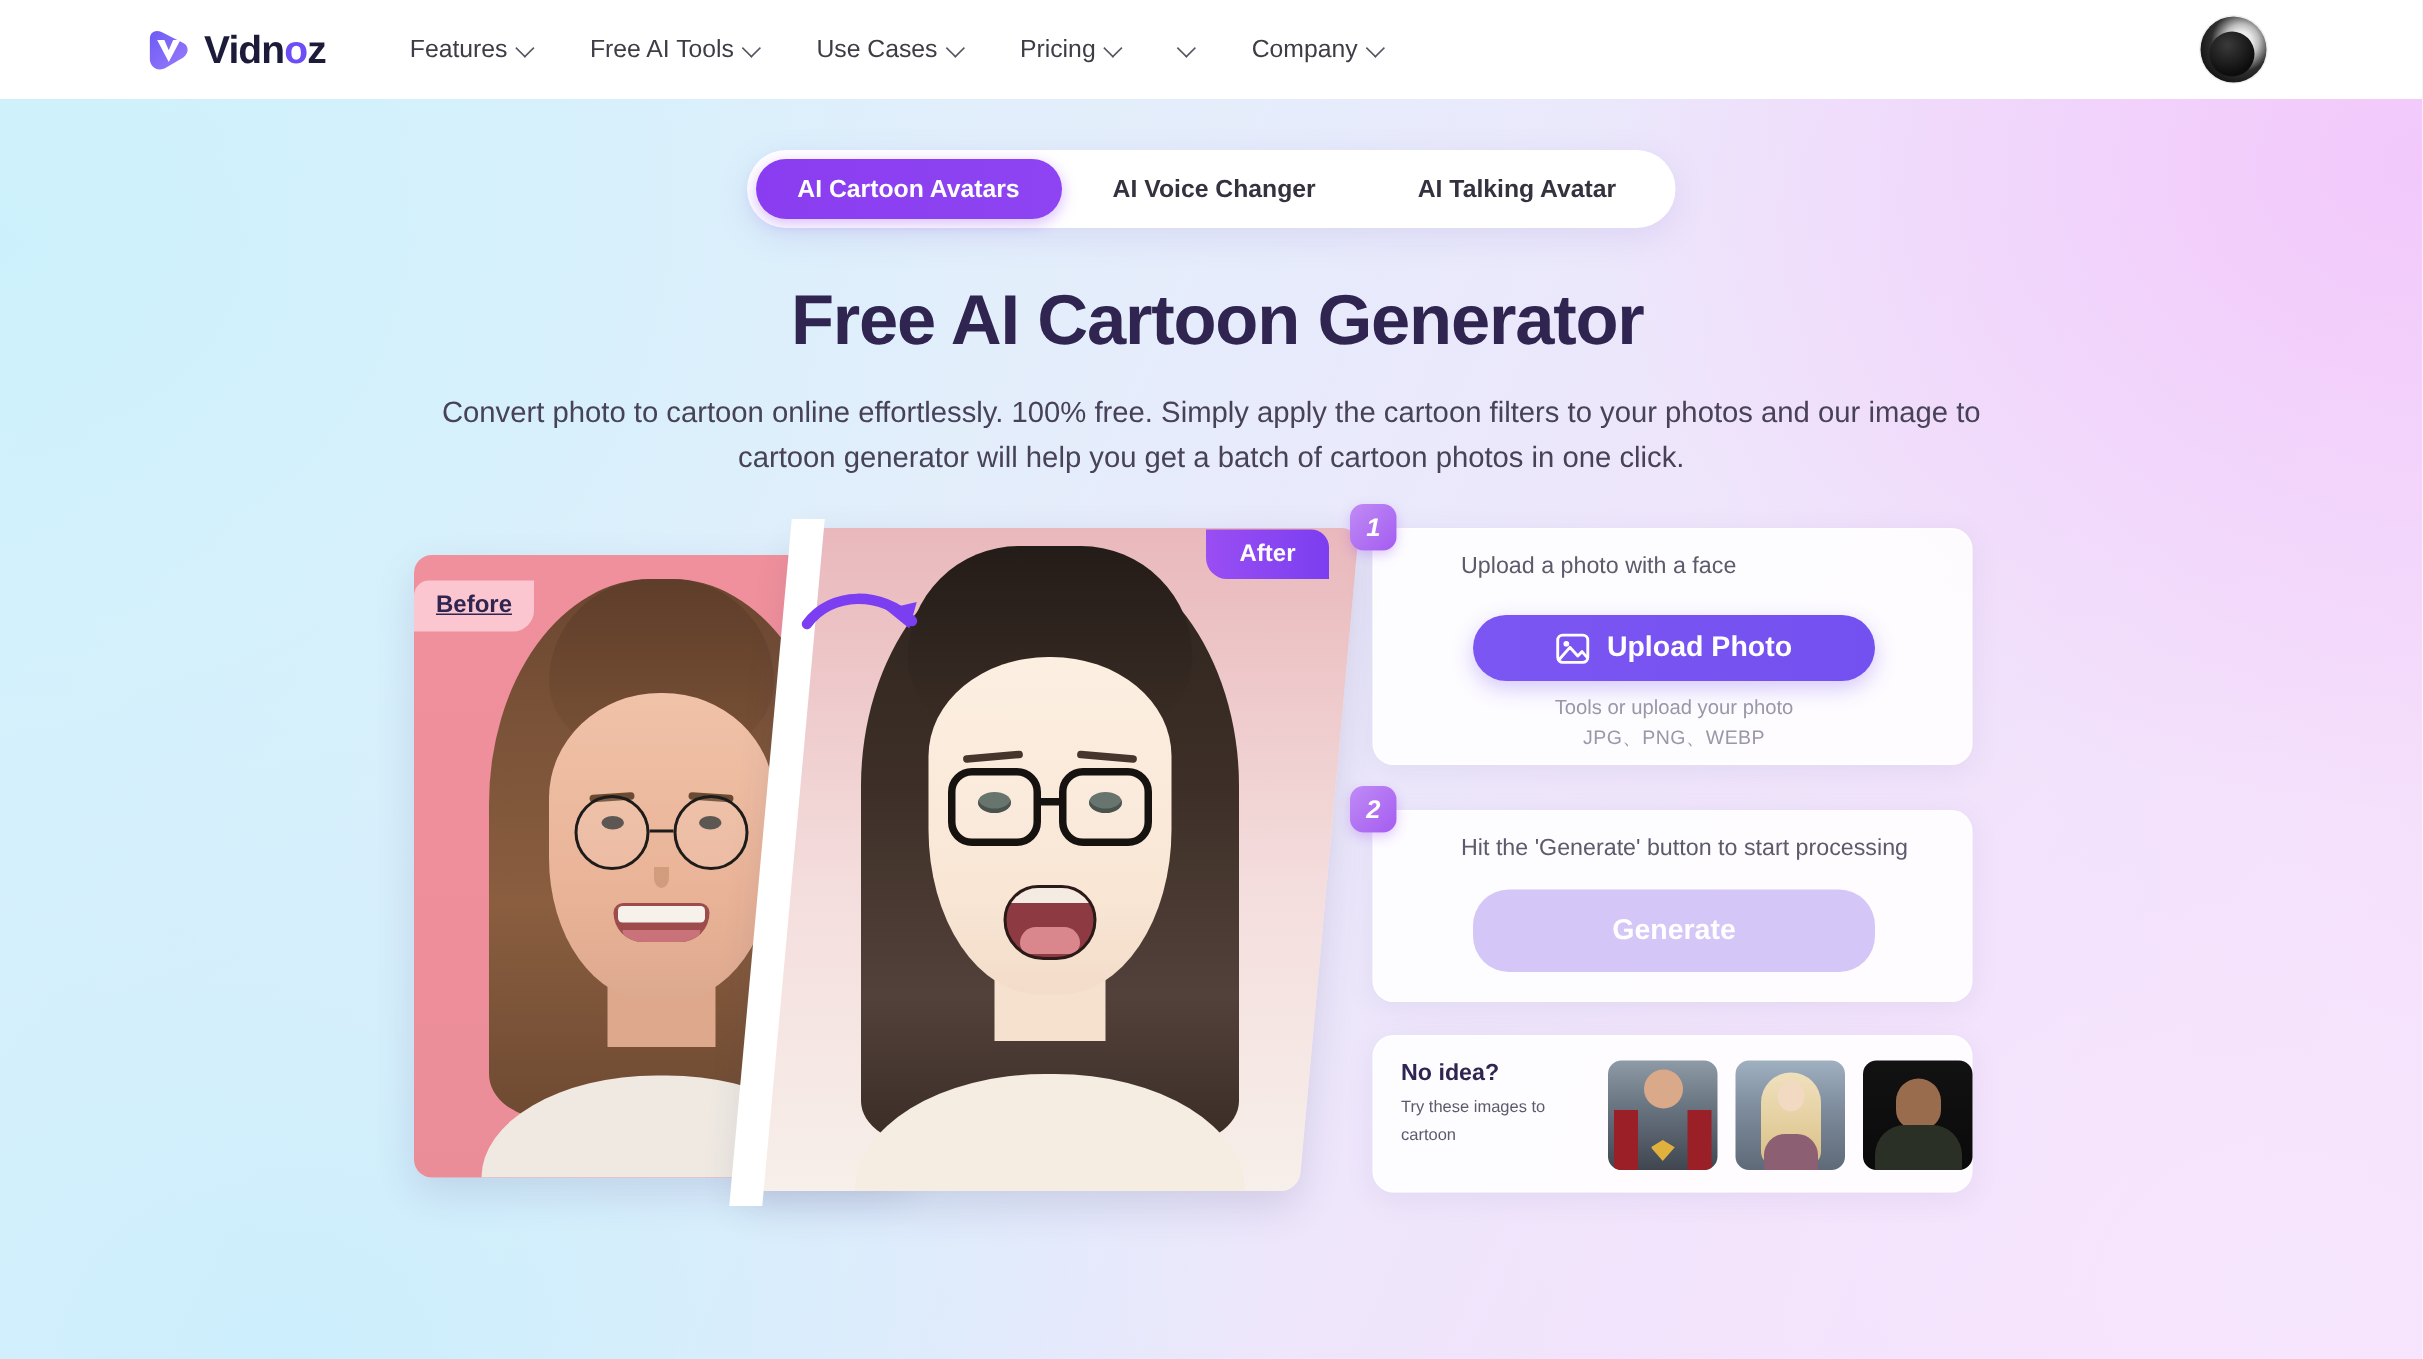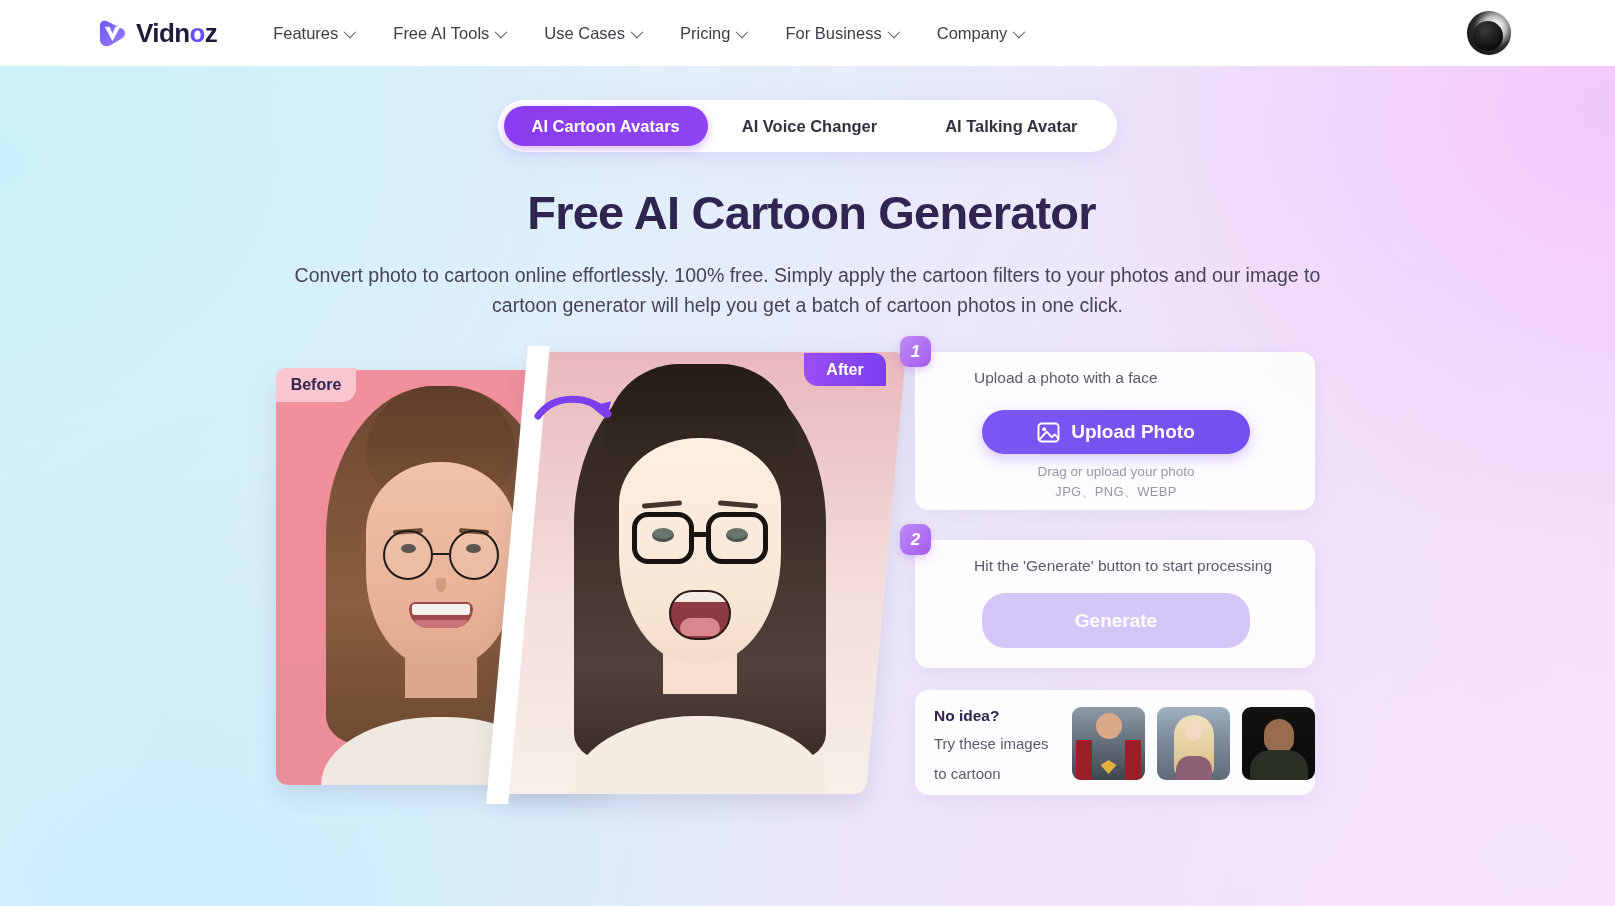--- a/index.html
+++ b/index.html
@@ -201,24 +201,25 @@
     width:22px; height:458px; background:#ffffff;
     transform:skewX(-5.2deg);
     z-index:5;
   }
   .badge {
     position:absolute; font-size:16px; font-weight:700;
     display:flex; align-items:center; justify-content:center;
     z-index:8; white-space:nowrap;
   }
   .badge-before {
-    left:0; top:16px;
+    left:0; top:35px;
     width:80px; height:34px;
     background:#fbc6cf; color:#2f2550;
     border-radius:10px 0 14px 0;
+    text-decoration:underline;
   }
   .badge-after {
     left:528px; top:1px;
     width:82px; height:33px;
     background:linear-gradient(90deg,#9a4ef3,#7b3ef0);
     color:#ffffff;
     border-radius:0 12px 0 14px;
   }
   .arrow-svg { position:absolute; left:256px; top:38px; z-index:9; }
 
@@ -270,21 +271,21 @@
     color:#ffffff; font-size:19px; font-weight:700;
     display:flex; align-items:center; justify-content:center;
     cursor:pointer;
   }
   .noidea-title {
     position:absolute; left:18px; top:16px;
     font-size:15.5px; font-weight:700; color:#2f2550;
   }
   .noidea-sub {
     position:absolute; left:18px; top:38px; width:130px;
-    font-size:15px; line-height:30px; color:#5d5a6b;
+    font-size:11px; line-height:19px; color:#5d5a6b;
   }
   .thumbs {
     position:absolute; left:156px; top:16px;
     display:flex; gap:12px;
   }
   .thumb { width:73px; height:73px; border-radius:9px; overflow:hidden; cursor:pointer; position:relative; }
   .t1 { background:linear-gradient(180deg,#8e9aa6 0%,#6b7683 40%,#3f4650 100%); }
   .t1::before{content:"";position:absolute;left:50%;top:6px;transform:translateX(-50%);
     width:26px;height:26px;border-radius:50%;background:#d9a98a;}
   .t1::after{content:"";position:absolute;left:50%;bottom:0;transform:translateX(-50%);
@@ -342,21 +343,20 @@
       </div>
       <div class="nav-item">
         <span>Use Cases</span>
         <span class="chev"></span>
       </div>
       <div class="nav-item">
         <span>Pricing</span>
         <span class="chev"></span>
       </div>
       <div class="nav-item">
-        <span>For Business</span>
         <span class="chev"></span>
       </div>
       <div class="nav-item">
         <span>Company</span>
         <span class="chev"></span>
       </div>
     </div>
 
     <div class="avatar"></div>
   </div>
@@ -434,21 +434,21 @@
     <div class="step-num">1</div>
     <div class="step-text">Upload a photo with a face</div>
     <div class="upload-btn">
       <svg width="23" height="21" viewBox="0 0 24 22">
         <rect x="1.5" y="1.5" width="21" height="19" rx="3.5" fill="none" stroke="#ffffff" stroke-width="2"></rect>
         <circle cx="7.5" cy="7.5" r="2" fill="#ffffff"></circle>
         <path d="M3 18 L10 10 L15.5 16 L18.5 13 L22 17" fill="none" stroke="#ffffff" stroke-width="2" stroke-linejoin="round" stroke-linecap="round"></path>
       </svg>
       <span>Upload Photo</span>
     </div>
-    <div class="hint-1">Drag or upload your photo</div>
+    <div class="hint-1">Tools or upload your photo</div>
     <div class="hint-2">JPG、PNG、WEBP</div>
   </div>
 
   <div class="card card-2">
     <div class="step-num">2</div>
     <div class="step-text">Hit the 'Generate' button to start processing</div>
     <div class="gen-btn">
       <span>Generate</span>
     </div>
   </div>

